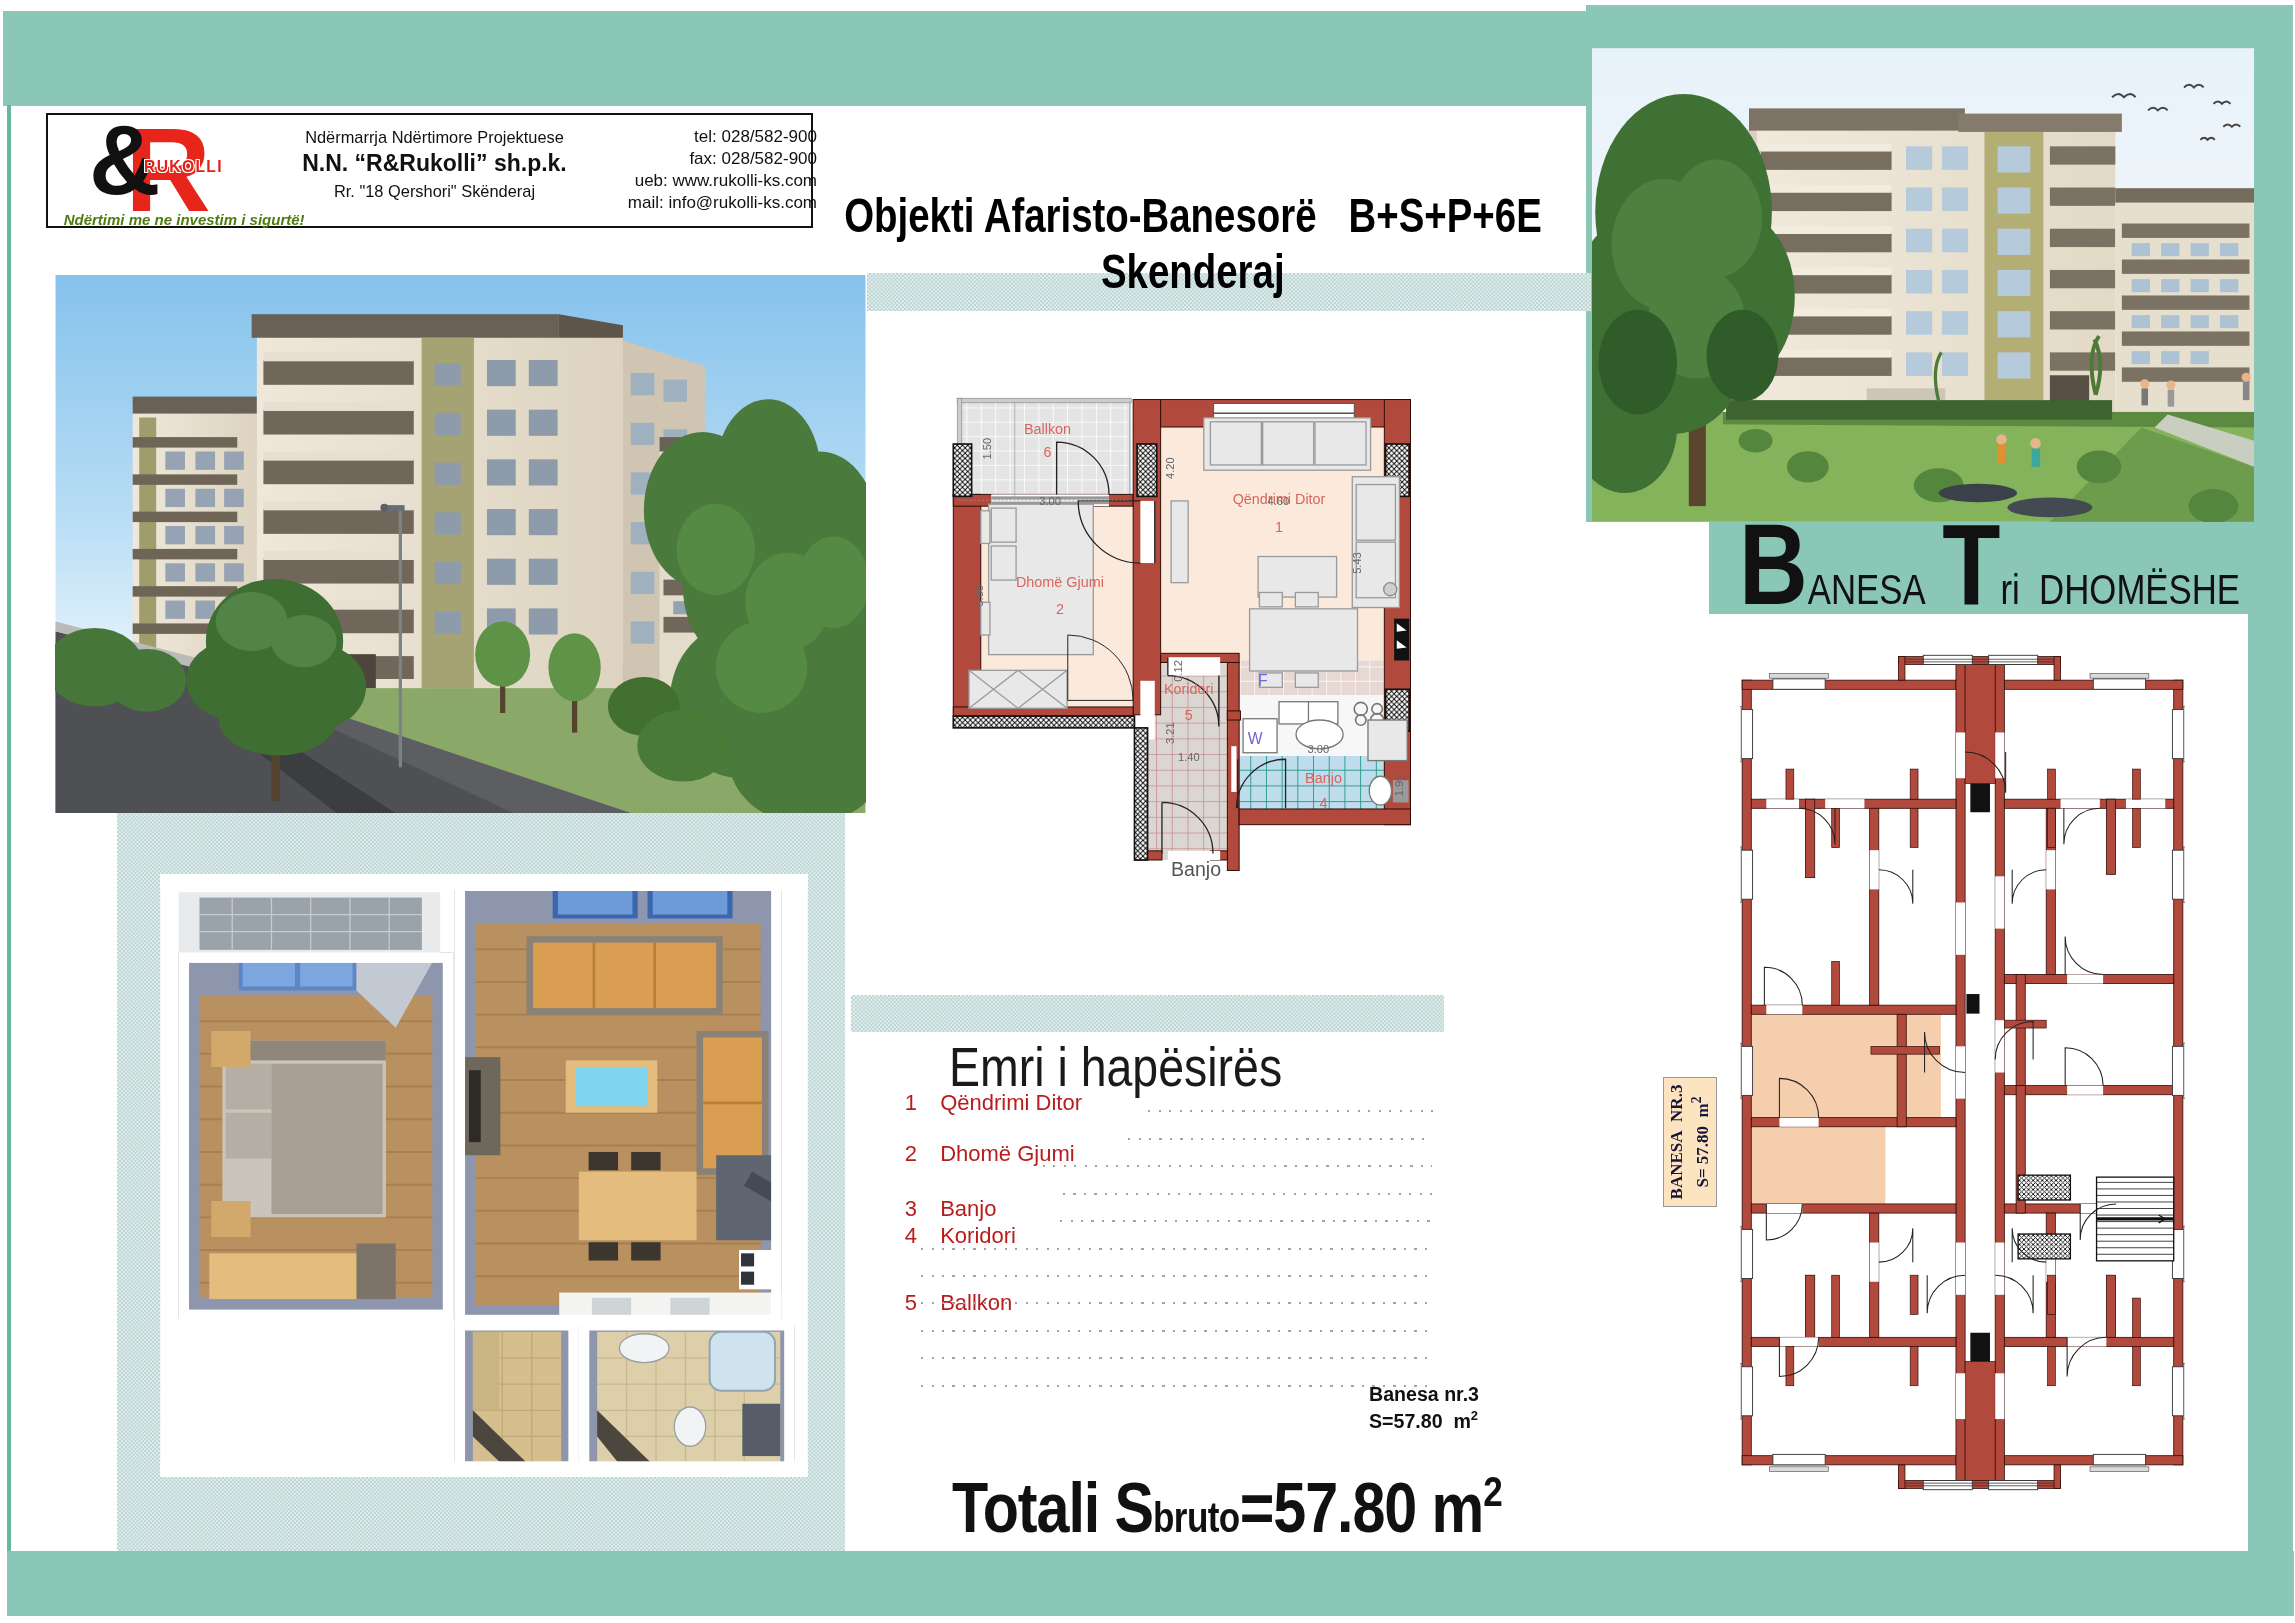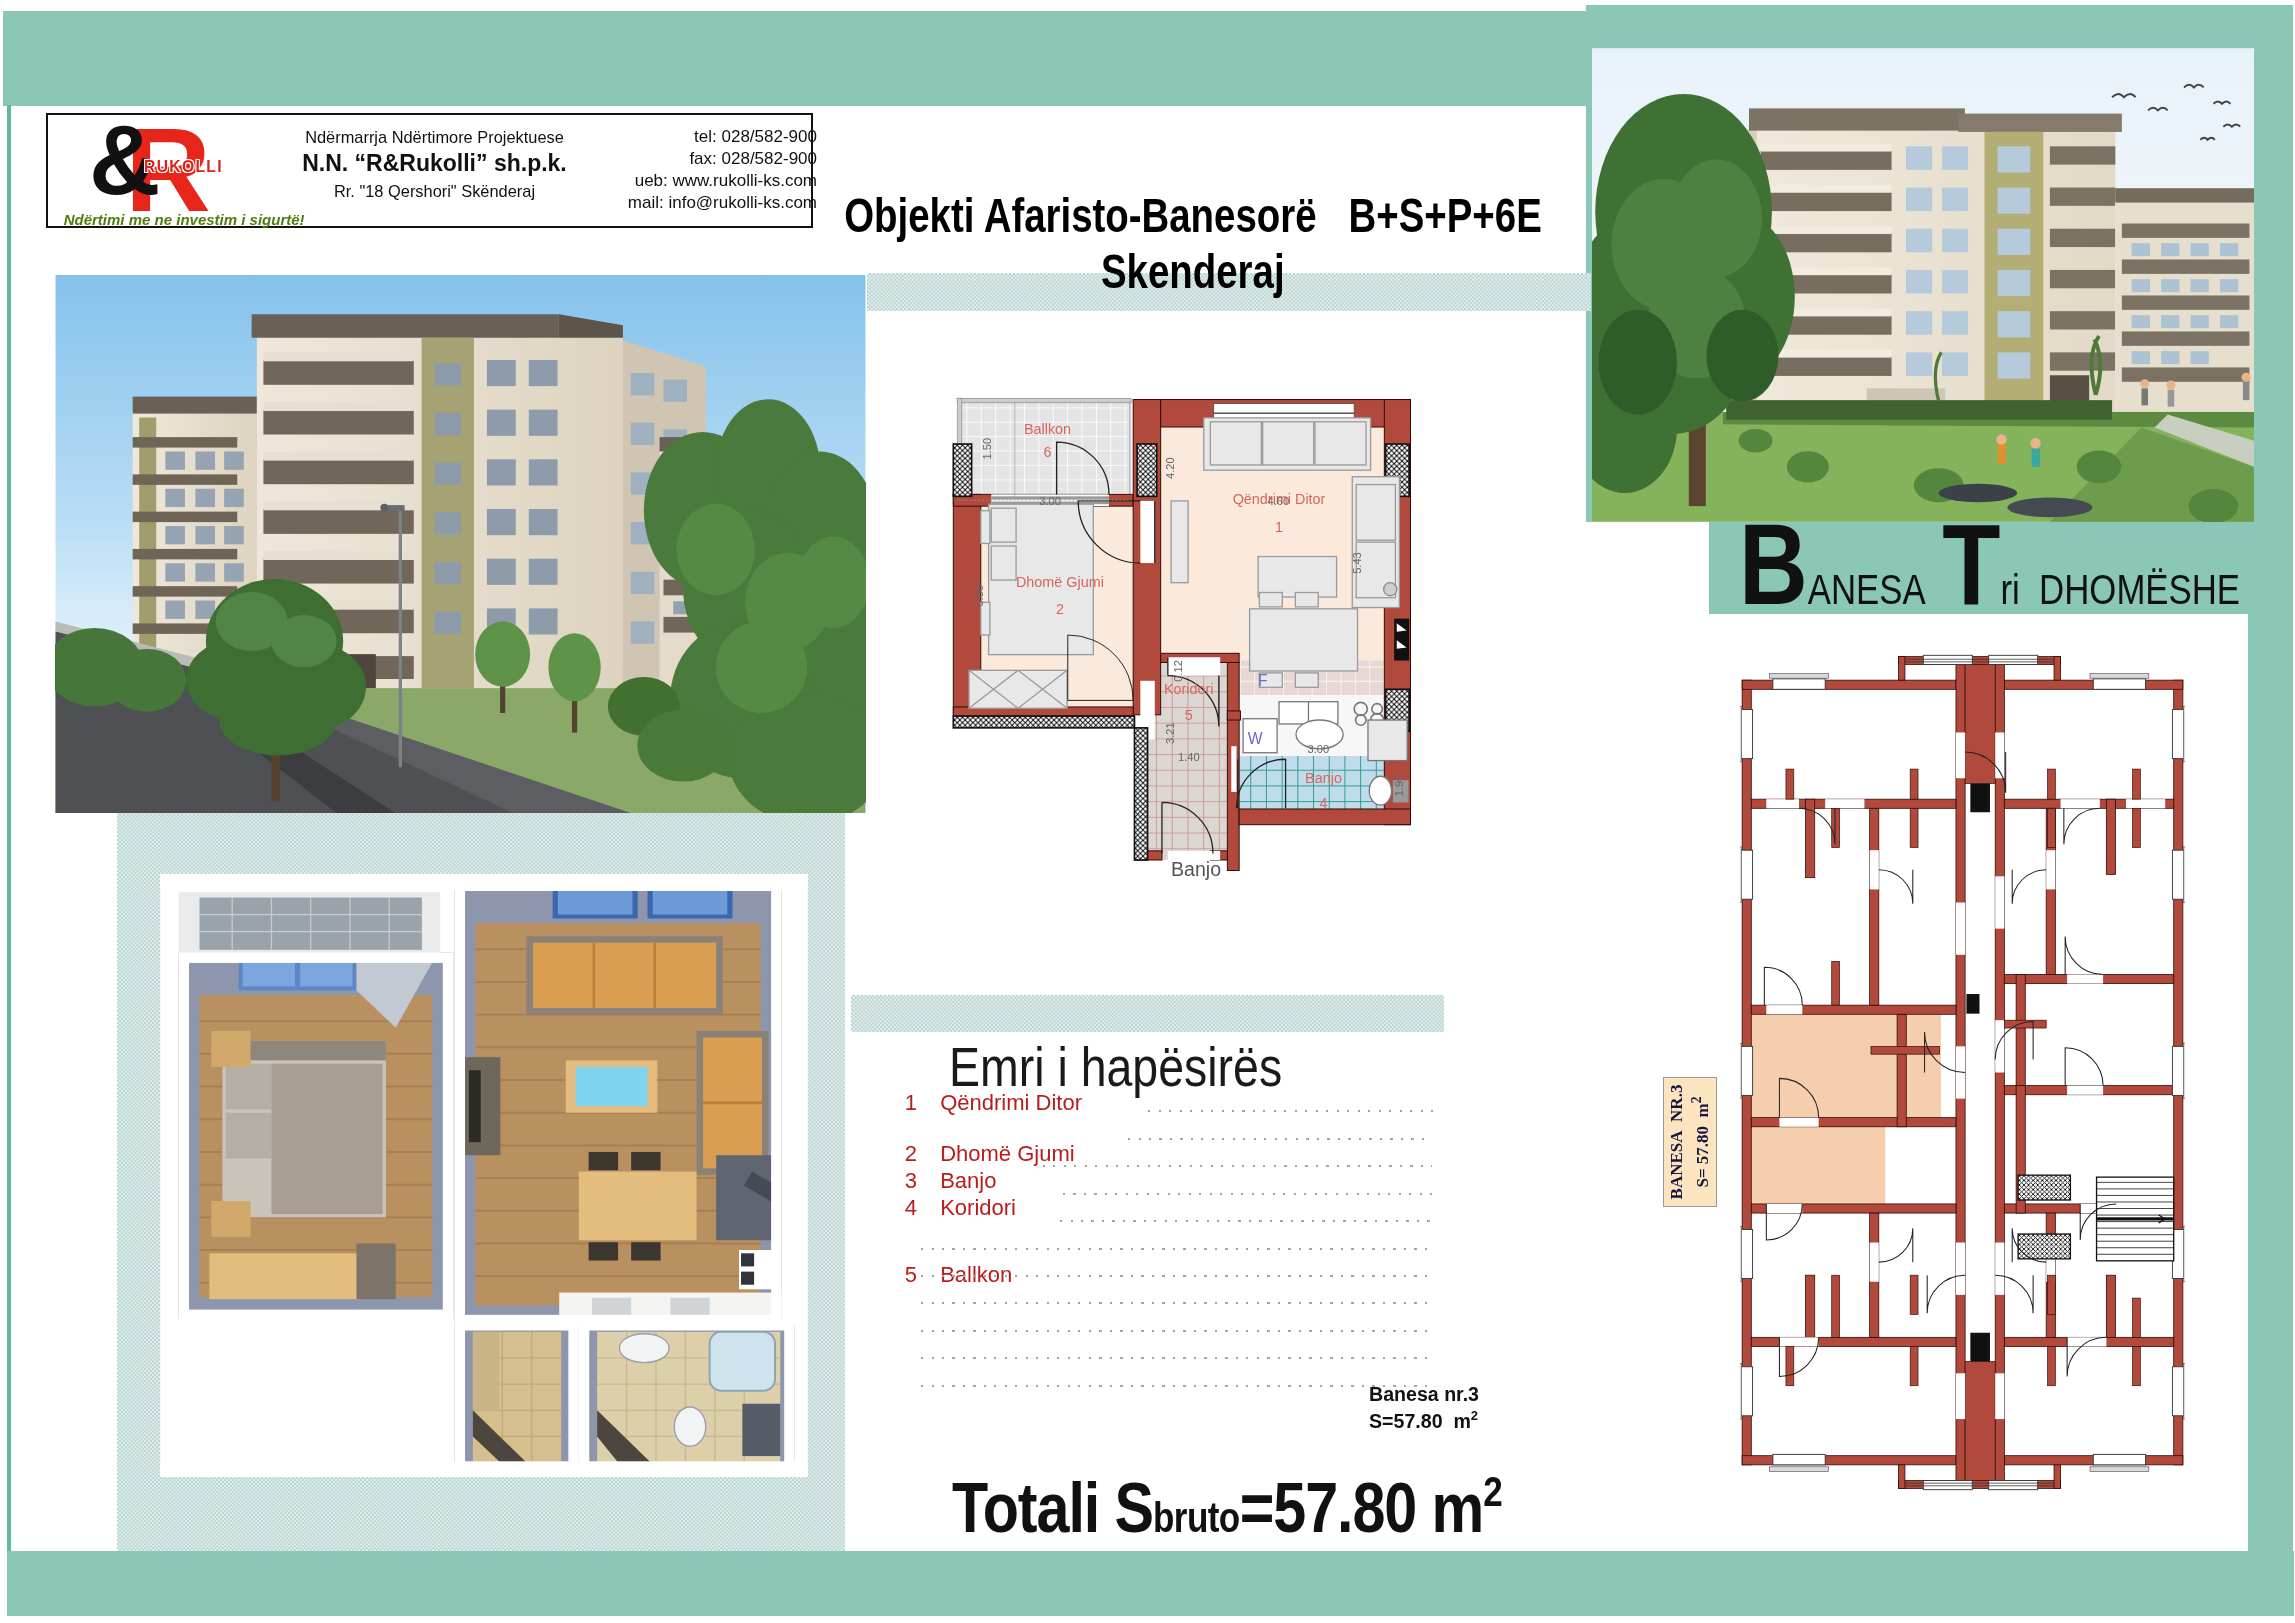--- a/index.html
+++ b/index.html
@@ -886,21 +886,21 @@
 </div>
 
 <div class="abs" style="left:1193px;top:168px;transform:translateX(-50%);text-align:center;color:#000;font-weight:bold;font-size:48px;line-height:56px;white-space:nowrap;margin-top:20px;"><span style="display:inline-block;transform:scaleX(0.80);">Objekti Afaristo-Banesorë &nbsp; B+S+P+6E</span><br><span style="display:inline-block;transform:scaleX(0.80);">Skenderaj</span></div>
 
 <div class="abs" style="left:1739px;top:507px;color:#111;white-space:nowrap;"><span style="display:inline-block;transform:scaleX(0.828);transform-origin:left;"><span style="font-weight:bold;font-size:115px;line-height:1;">B</span><span style="font-size:42px;">ANESA  </span><span style="font-weight:bold;font-size:115px;line-height:1;">T</span><span style="font-size:42px;">ri&nbsp; DHOMËSHE</span></span></div>
 
 <div class="abs" style="left:949px;top:1035px;font-size:55px;color:#1a1a1a;transform:scaleX(0.845);transform-origin:left;">Emri i hapësirës</div>
 <div class="abs" style="left:901px;top:1090px;width:530px;color:#b91c1c;font-size:22px;">
   <div style="height:27px;"><span style="display:inline-block;width:19.6px;text-align:center;">1</span><span style="margin-left:19.6px;">Qëndrimi  Ditor</span></div>
   <div style="height:27px;margin-top:24px;"><span style="display:inline-block;width:19.6px;text-align:center;">2</span><span style="margin-left:19.6px;">Dhomë Gjumi</span></div>
-  <div style="height:27px;"><span style="display:inline-block;width:19.6px;text-align:center;">3</span><span style="margin-left:19.6px;">Banjo</span></div>
+  <div style="height:27px;margin-top:28px;"><span style="display:inline-block;width:19.6px;text-align:center;">3</span><span style="margin-left:19.6px;">Banjo</span></div>
   <div style="height:27px;"><span style="display:inline-block;width:19.6px;text-align:center;">4</span><span style="margin-left:19.6px;">Koridori</span></div>
   <div style="height:27px;margin-top:40px;"><span style="display:inline-block;width:19.6px;text-align:center;">5</span><span style="margin-left:19.6px;">Ballkon</span></div>
 </div>
 
 <div class="abs" style="left:1148px;top:1110px;width:285px;height:2px;background-image:repeating-linear-gradient(to right,#a3a3a3 0 2px,transparent 2px 10.5px);"></div>
 <div class="abs" style="left:1128px;top:1138px;width:304px;height:2px;background-image:repeating-linear-gradient(to right,#a3a3a3 0 2px,transparent 2px 10.5px);"></div>
 <div class="abs" style="left:1043px;top:1165px;width:389px;height:2px;background-image:repeating-linear-gradient(to right,#a3a3a3 0 2px,transparent 2px 10.5px);"></div>
 <div class="abs" style="left:1063px;top:1193px;width:370px;height:2px;background-image:repeating-linear-gradient(to right,#a3a3a3 0 2px,transparent 2px 10.5px);"></div>
 <div class="abs" style="left:1060px;top:1220px;width:373px;height:2px;background-image:repeating-linear-gradient(to right,#a3a3a3 0 2px,transparent 2px 10.5px);"></div>
 <div class="abs" style="left:921px;top:1248px;width:512px;height:2px;background-image:repeating-linear-gradient(to right,#a3a3a3 0 2px,transparent 2px 10.5px);"></div>

